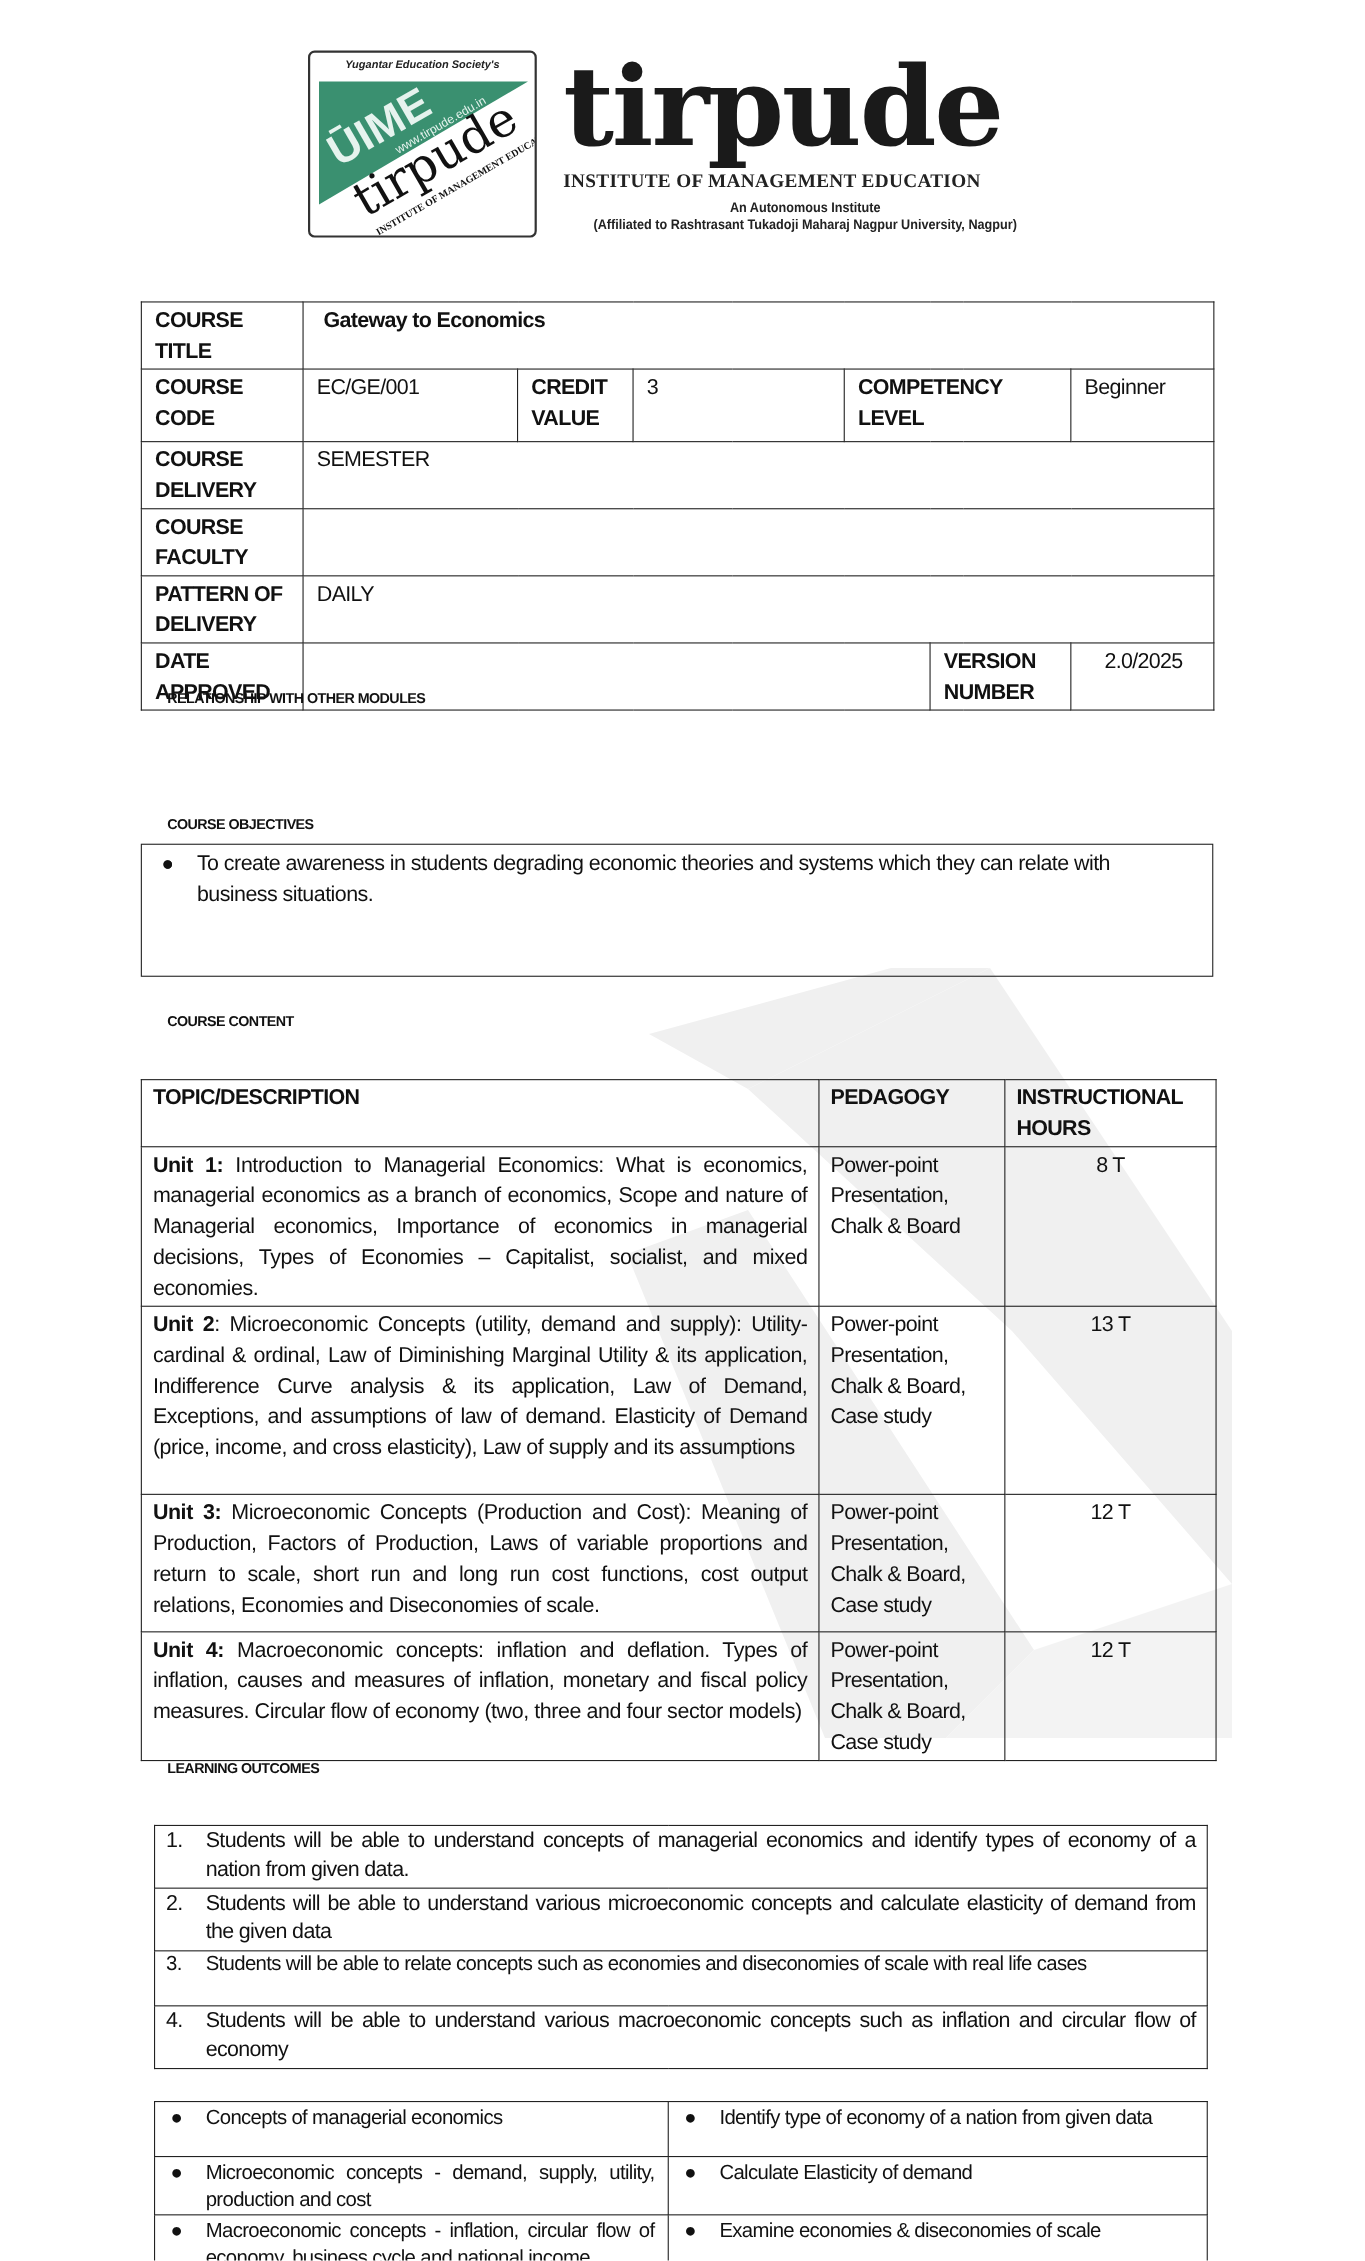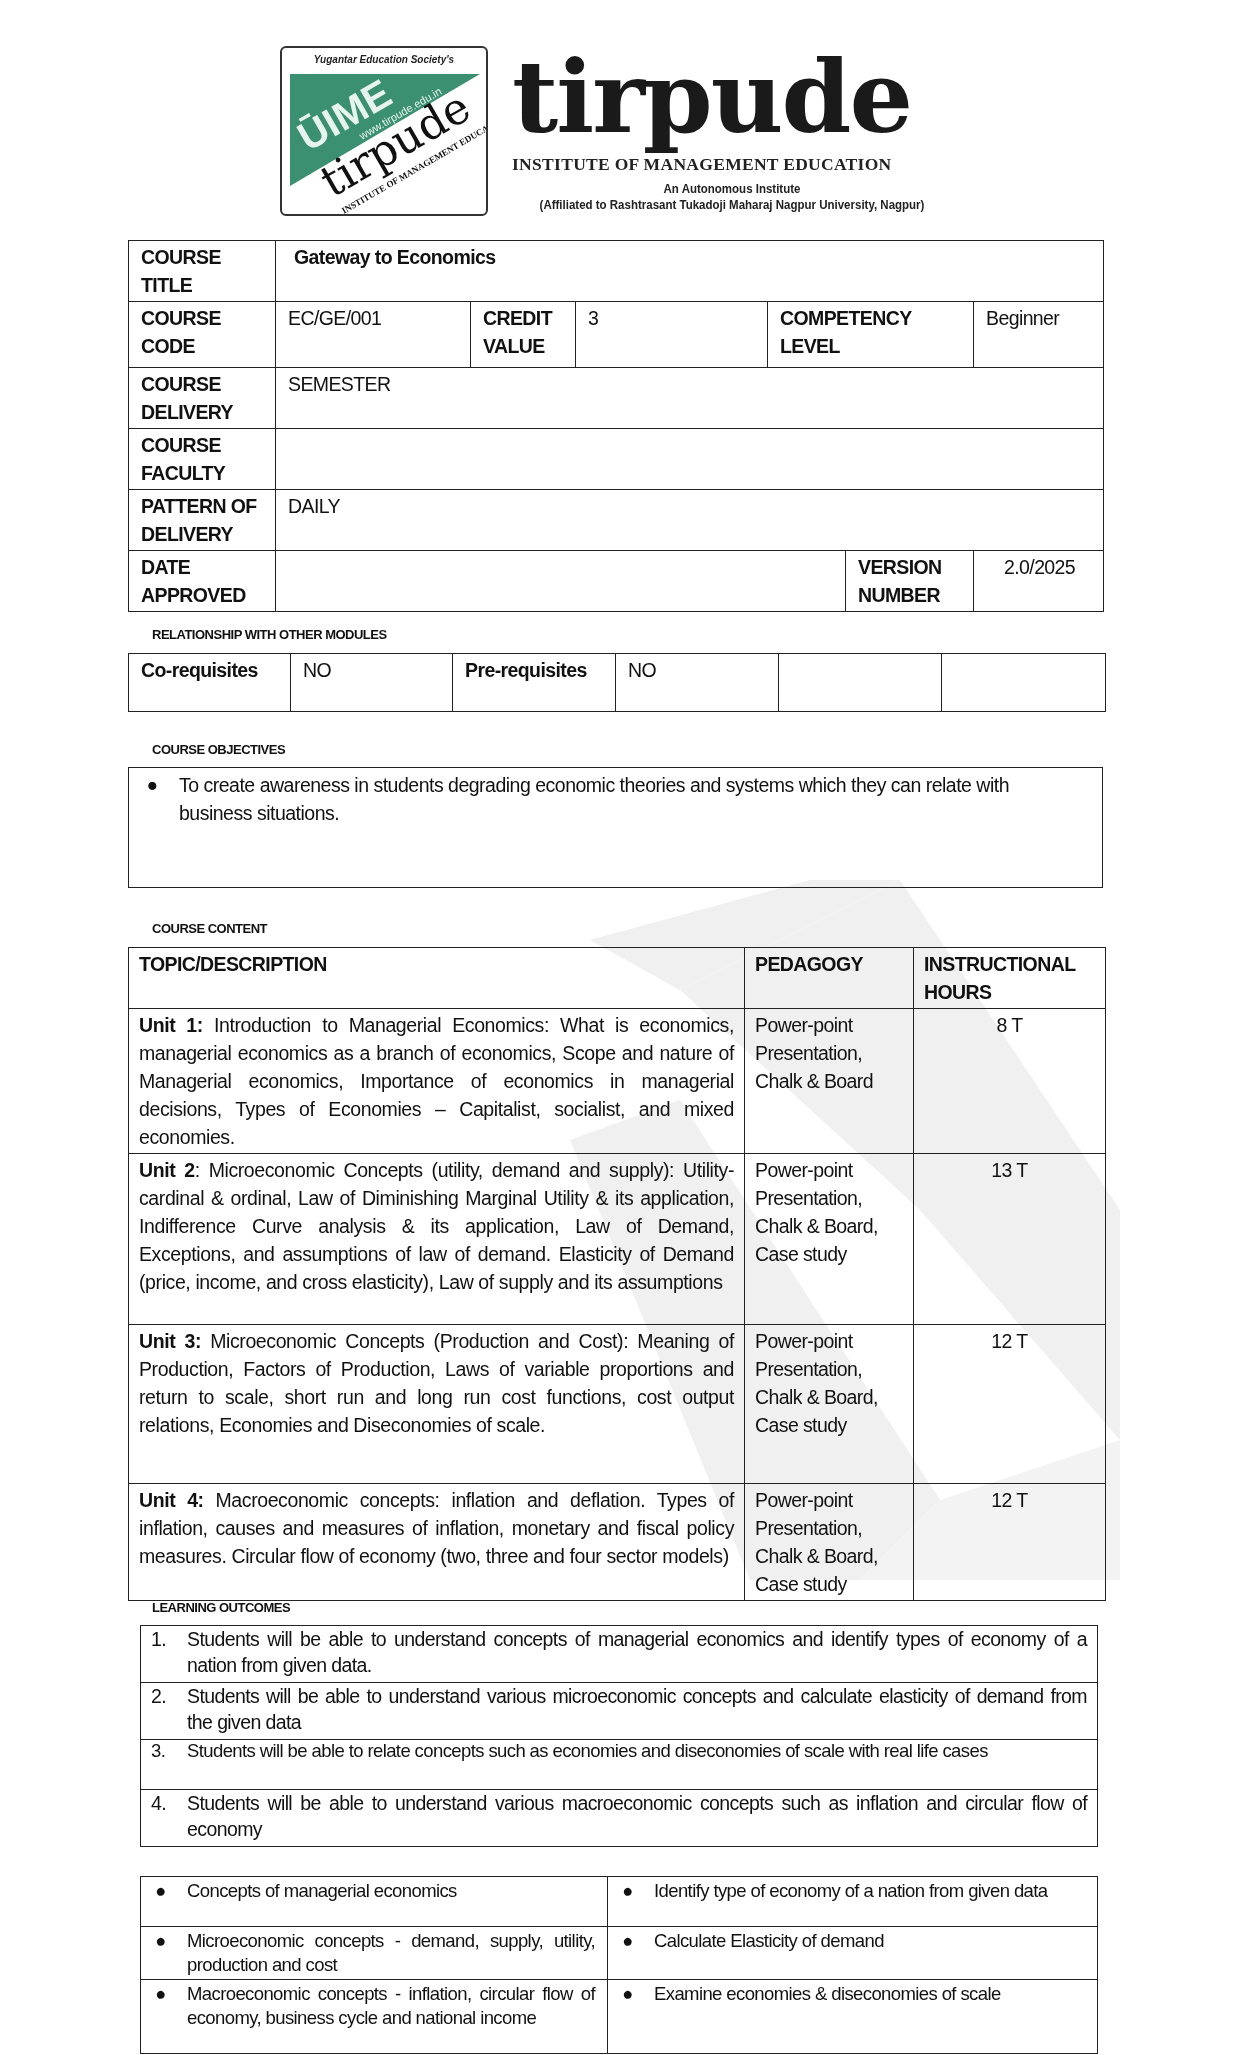--- a/index.html
+++ b/index.html
@@ -29,21 +29,21 @@
     font-size: 100px; line-height: 110px; letter-spacing: -2px; color: #1a1a1a;
   }
   .brand-inst { font-family: "Liberation Serif", "DejaVu Serif", serif; font-weight: bold;
     font-size: 17.5px; letter-spacing: 0.3px; color: #222; margin-top: 2px; }
   .brand-auto { font-family: "Liberation Sans", sans-serif; font-weight: bold; font-size: 11.5px;
     text-align: center; margin-top: 8px; color: #222; transform: scaleY(1.1); }
   .brand-aff { font-family: "Liberation Sans", sans-serif; font-weight: bold; font-size: 11.5px;
     text-align: center; margin-top: 4px; color: #222; transform: scaleY(1.1); }
 
   
-  table { border-collapse: collapse; position: absolute; z-index: 1; background: transparent; table-layout: fixed; }
+  table { border-collapse: collapse; position: absolute; z-index: 1; background: transparent; table-layout: fixed; margin-top: 34px; }
   td, th { border: 1.5px solid #222; vertical-align: top; font-size: 19.5px; line-height: 28px;
     font-family: "Liberation Sans Narrow", "Liberation Sans", sans-serif; font-weight: normal; text-align: left; }
   .lbl { font-weight: bold; }
   .cond { letter-spacing: -0.6px; }
 
   .info td { padding: 2px 10px 2px 12px; }
 
   .sec-title { position: absolute; z-index: 1; font-weight: bold; font-size: 13px; letter-spacing: -0.5px; }
 
   .rel td { padding: 2px 10px 2px 12px; height: 58px; }
@@ -137,40 +137,20 @@
     <tr style="height:58px">
       <td class="lbl cond">DATE APPROVED</td>
       <td colspan="5" class="cond"></td>
       <td colspan="2" class="lbl cond">VERSION NUMBER</td>
       <td class="cond" style="text-align:center">2.0/2025</td>
     </tr>
   </tbody>
     </table>
 
   <div class="sec-title" style="left:152px; top:627px;">RELATIONSHIP WITH OTHER MODULES</div>
-  <table class="rel" style="left:128px; top:653px; width:977px;">
-    <colgroup>
-        <col style="width:162px">
-        <col style="width:162px">
-        <col style="width:163px">
-        <col style="width:163px">
-        <col style="width:163px">
-        <col style="width:164px">
-      </colgroup>
-    <tbody>
-        <tr>
-      <td class="lbl cond">Co-requisites</td>
-      <td class="cond">NO</td>
-      <td class="lbl cond">Pre-requisites</td>
-      <td class="cond">NO</td>
-      <td></td>
-      <td></td>
-    </tr>
-  </tbody>
-    </table>
 
   <div class="sec-title" style="left:152px; top:742px;">COURSE OBJECTIVES</div>
   <div class="objectives">
     <div class="obj-item">
       <span class="bullet">●</span>
     </div>
     <div class="obj-item">
       <span class="bullet">●</span>
       <span>To create awareness in students degrading economic theories and systems which they can relate with business situations.</span>
     </div>
@@ -192,21 +172,21 @@
     <tr style="height:143px">
       <td class="desc"><b>Unit 1:</b> <span>Introduction to Managerial Economics: What is economics, managerial economics as a branch of economics, Scope and nature of Managerial economics, Importance of economics in managerial decisions, Types of Economies – Capitalist, socialist, and mixed economies.</span></td>
       <td class="cond">Power-point Presentation, Chalk &amp; Board</td>
       <td class="hours cond">8 T</td>
     </tr>
     <tr style="height:171px">
       <td class="desc"><b>Unit 2</b><span>: Microeconomic Concepts (utility, demand and supply): Utility- cardinal &amp; ordinal, Law of Diminishing Marginal Utility &amp; its application, Indifference Curve analysis &amp; its application, Law of Demand, Exceptions, and assumptions of law of demand. Elasticity of Demand (price, income, and cross elasticity), Law of supply and its assumptions</span></td>
       <td class="cond">Power-point Presentation, Chalk &amp; Board, Case study</td>
       <td class="hours cond">13 T</td>
     </tr>
-    <tr style="height:159px">
+    <tr style="height:125px">
       <td class="desc"><b>Unit 3:</b> <span>Microeconomic Concepts (Production and Cost): Meaning of Production, Factors of Production, Laws of variable proportions and return to scale, short run and long run cost functions, cost output relations, Economies and Diseconomies of scale.</span></td>
       <td class="cond">Power-point Presentation, Chalk &amp; Board, Case study</td>
       <td class="hours cond">12 T</td>
     </tr>
     <tr style="height:114px">
       <td class="desc"><b>Unit 4:</b> <span>Macroeconomic concepts: inflation and deflation. Types of inflation, causes and measures of inflation, monetary and fiscal policy measures. Circular flow of economy (two, three and four sector models)</span></td>
       <td class="cond">Power-point Presentation, Chalk &amp; Board, Case study</td>
       <td class="hours cond">12 T</td>
     </tr>
   </tbody>

